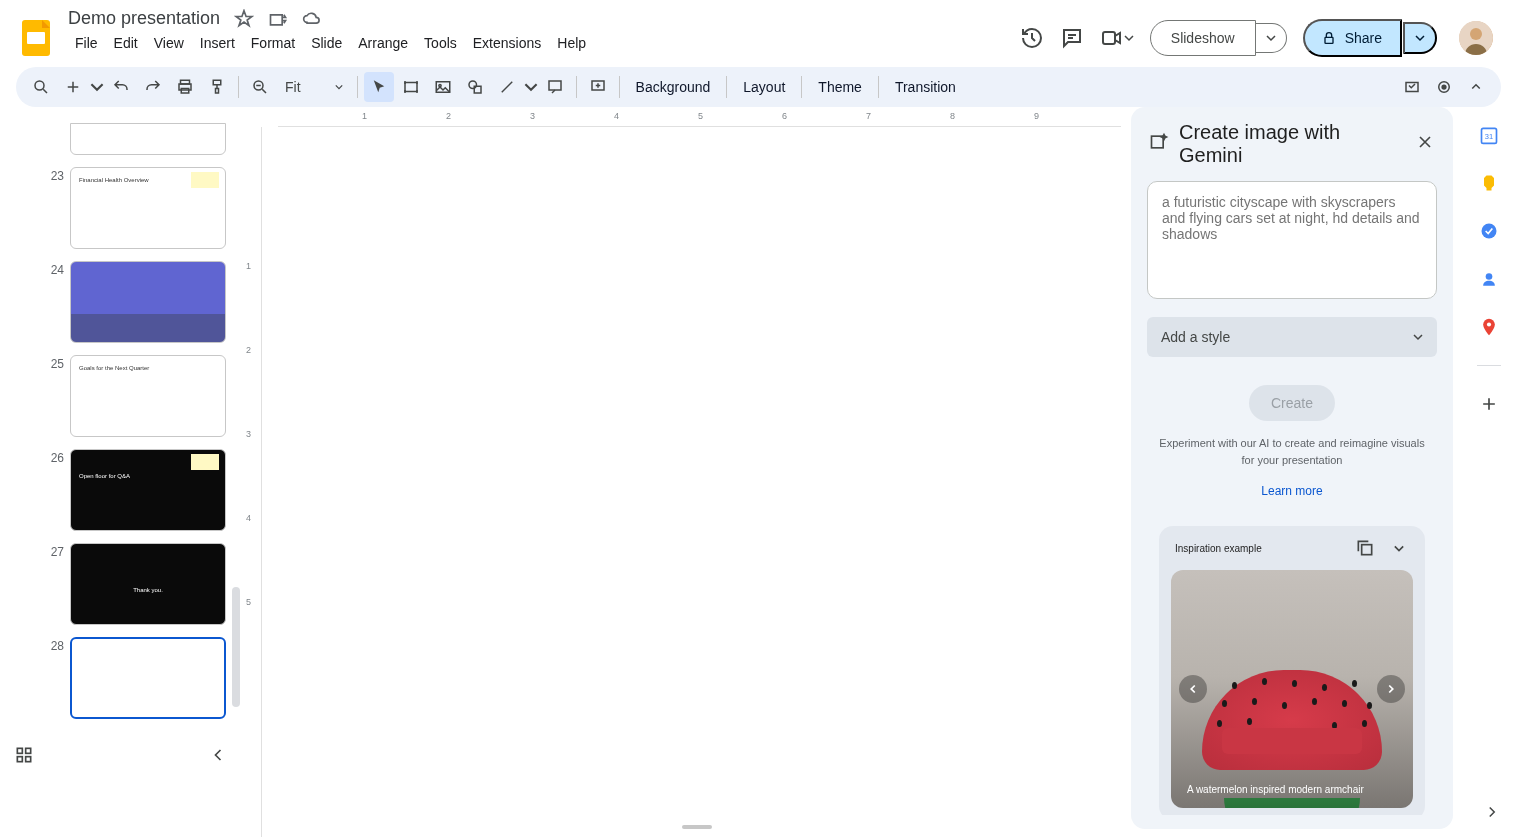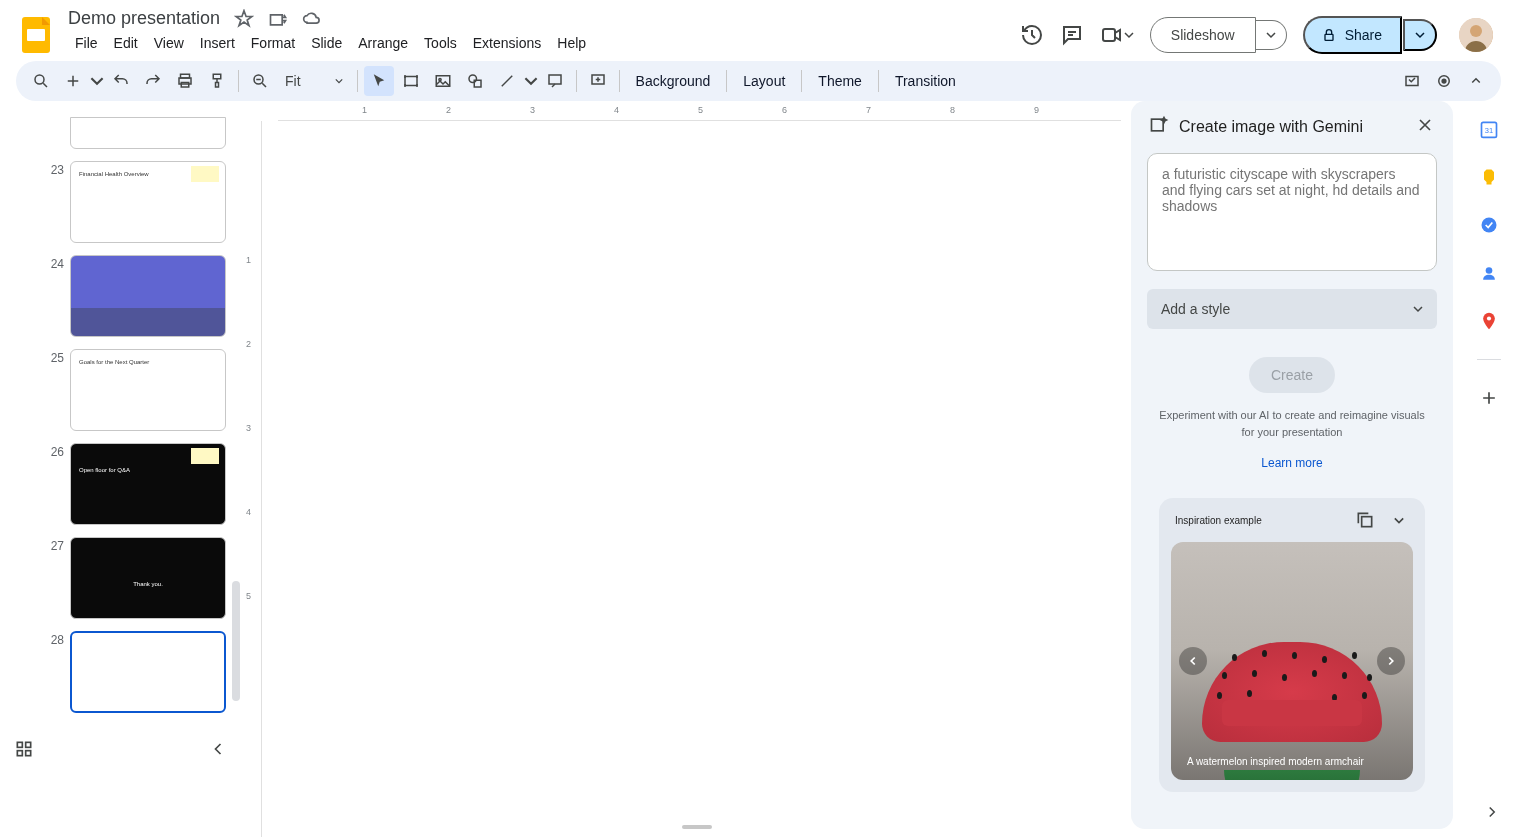--- a/index.html
+++ b/index.html
@@ -5,21 +5,21 @@
 * { box-sizing: border-box; margin: 0; padding: 0; font-family: 'Google Sans', Arial, sans-serif; }
 body { width: 1517px; height: 837px; background: #fff; overflow: hidden; display: flex; flex-direction: column; }
 .header { display: flex; align-items: center; padding: 8px 16px 0 16px; gap: 8px; }
 .logo { width: 40px; height: 40px; display: flex; align-items: center; justify-content: center; }
 .logo svg { width: 28px; height: 36px; }
 .title-area { flex: 1; }
 .title-row { display: flex; align-items: center; gap: 14px; padding-left: 4px; }
 .doc-title { font-size: 18px; color: #3c4043; }
 .title-icon { color: #5f6368; width: 20px; height: 20px; display: flex; align-items: center; justify-content: center; }
 .title-icon svg { width: 20px; height: 20px; }
-.menubar { display: flex; gap: 2px; padding: 2px 0 6px 4px; }
+.menubar { display: flex; gap: 2px; padding: 2px 0 12px 4px; }
 .menu-item { font-size: 14px; color: #202124; padding: 4px 7px; border-radius: 4px; cursor: pointer; }
 .header-right { display: flex; align-items: center; gap: 16px; padding-right: 8px; }
 .hr-icon { color: #444746; width: 24px; height: 24px; display: flex; align-items: center; justify-content: center; }
 .hr-icon svg { width: 24px; height: 24px; }
 .hr-btn { display: flex; align-items: center; }
 .slideshow-btn { border: 1px solid #747775; border-radius: 20px 0 0 20px; padding: 9px 20px; font-size: 14px; color: #444746; cursor: pointer; background: #fff; }
 .slideshow-drop { border: 1px solid #747775; border-left: none; border-radius: 0 20px 20px 0; padding: 9px 10px; cursor: pointer; background: #fff; display: flex; align-items: center; }
 .share-btn { background: #c2e7ff; border-radius: 20px 0 0 20px; padding: 9px 18px 9px 16px; display: flex; align-items: center; gap: 8px; font-size: 14px; color: #001d35; cursor: pointer; }
 .share-drop { background: #c2e7ff; border-radius: 0 20px 20px 0; padding: 9px 10px; margin-left: 1px; cursor: pointer; display: flex; align-items: center; }
 .avatar { width: 34px; height: 34px; border-radius: 50%; background: linear-gradient(135deg,#e8d5c4,#d4a574); margin-left: 6px; overflow: hidden; display: flex; align-items: center; justify-content: center; }
@@ -54,21 +54,21 @@
 .ruler-v { width: 20px; position: relative; border-right: 1px solid #e0e0e0; font-size: 9px; color: #80868b; }
 .ruler-v .tick { position: absolute; left: 4px; writing-mode: horizontal-tb; }
 .canvas { flex: 1; background: #fff; position: relative; margin: 50px 10px 10px 16px; border: 1px solid #c7c7c7; height: 472px; }
 .title-box { position: absolute; left: 30px; right: 30px; top: 195px; height: 75px; border: 1px solid #dadce0; display: flex; align-items: center; justify-content: center; }
 .title-placeholder { font-size: 38px; color: #9aa0a6; }
 .drag-handle { position: absolute; bottom: 8px; left: 50%; width: 30px; height: 4px; background: #c7c7c7; border-radius: 2px; transform: translateX(-50%); }
 .sidepanel { width: 322px; margin: 0 8px 8px 0; background: #f0f4f9; border-radius: 14px; display: flex; flex-direction: column; padding: 14px 0; }
 .sp-header { display: flex; align-items: center; padding: 0 18px 14px 18px; gap: 10px; }
 .sp-header-icon { color: #444746; }
 .sp-header-icon svg { width: 20px; height: 20px; }
-.sp-title { font-size: 16px; color: #1f1f1f; flex: 1; }
+.sp-title { font-size: 20px; color: #1f1f1f; flex: 1; }
 .sp-close { color: #444746; cursor: pointer; }
 .sp-close svg { width: 20px; height: 20px; }
 .sp-body { padding: 0 16px; flex: 1; overflow-y: auto; }
 .sp-textarea { width: 100%; min-height: 118px; border: 1px solid #c4c7c5; border-radius: 10px; padding: 12px 14px; font-size: 14px; color: #5f6368; resize: none; background: #fff; font-family: inherit; }
 .sp-style { width: 100%; margin-top: 14px; background: #dde3ea; border: none; border-radius: 6px; padding: 12px 14px; font-size: 14px; color: #444746; display: flex; justify-content: space-between; align-items: center; cursor: pointer; }
 .sp-create { display: block; margin: 28px auto 14px auto; background: #dde3ea; color: #9aa0a6; border: none; border-radius: 20px; padding: 10px 22px; font-size: 14px; cursor: pointer; }
 .sp-desc { font-size: 11px; color: #5f6368; text-align: center; line-height: 1.5; padding: 0 10px; }
 .sp-link { display: block; text-align: center; color: #0b57d0; font-size: 12px; margin-top: 16px; cursor: pointer; }
 .sp-insp { margin: 28px 12px 0 12px; background: #e3e8ef; border-radius: 14px; padding: 12px 0 12px 0; }
 .sp-insp-head { display: flex; align-items: center; justify-content: space-between; padding: 0 16px 8px 16px; }

